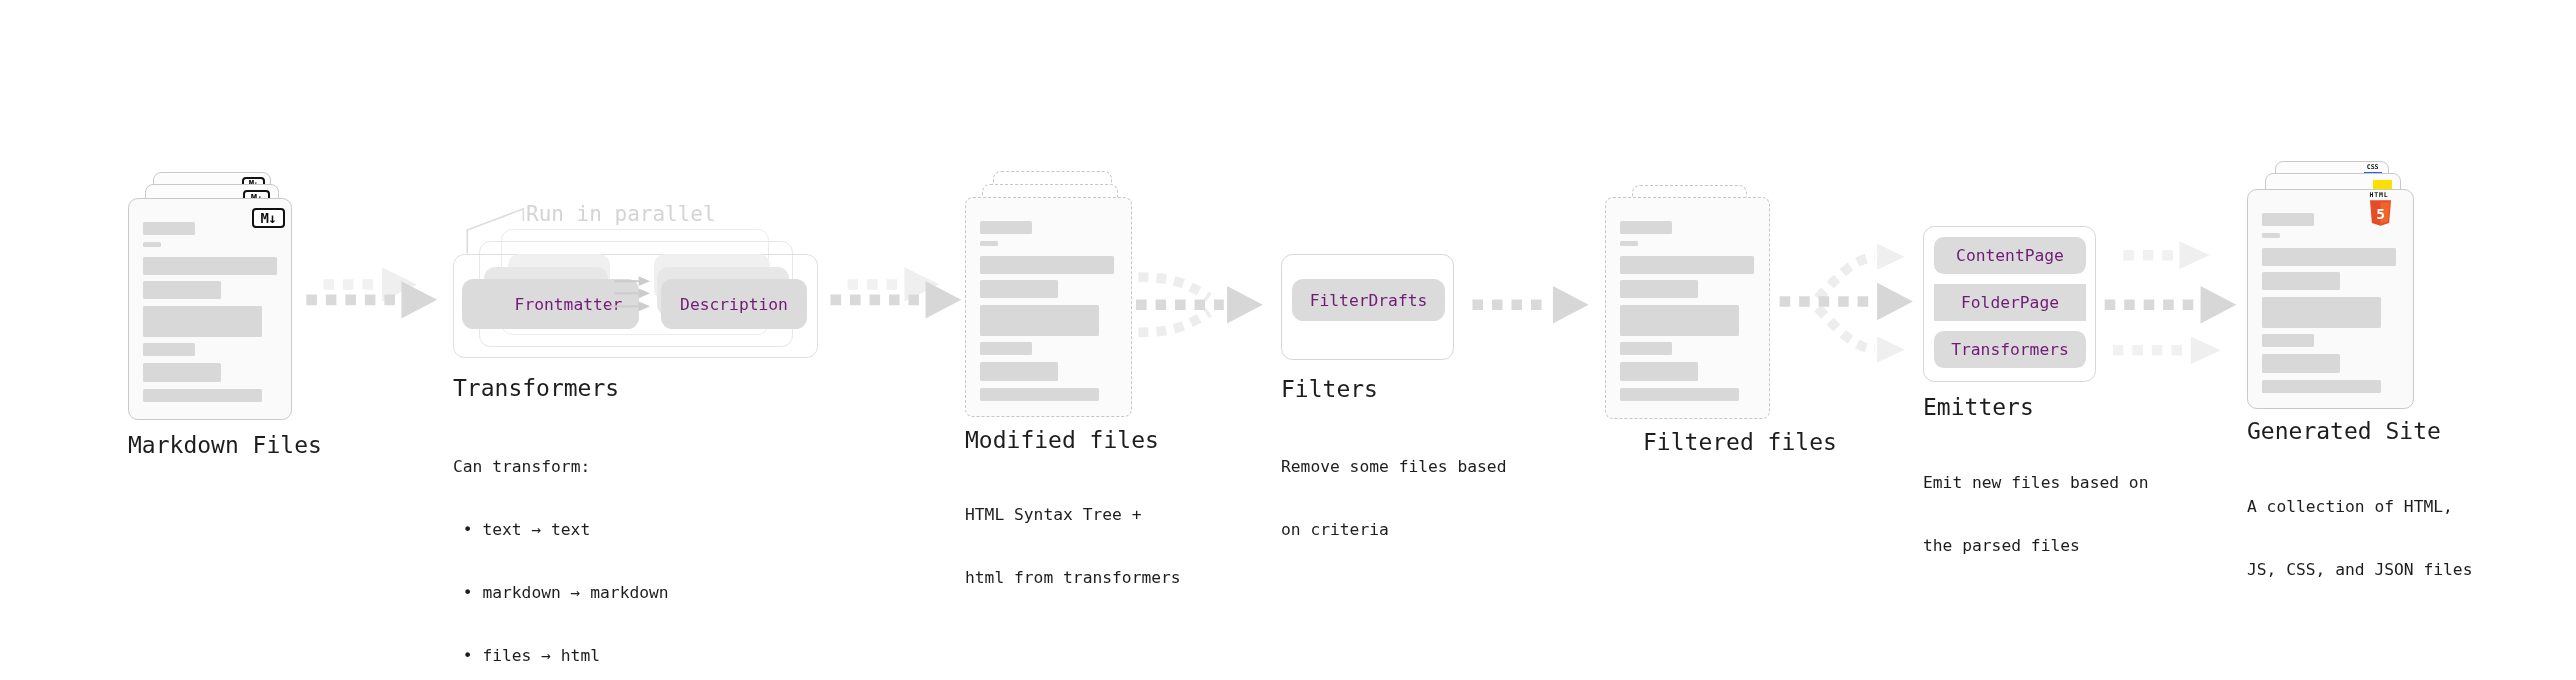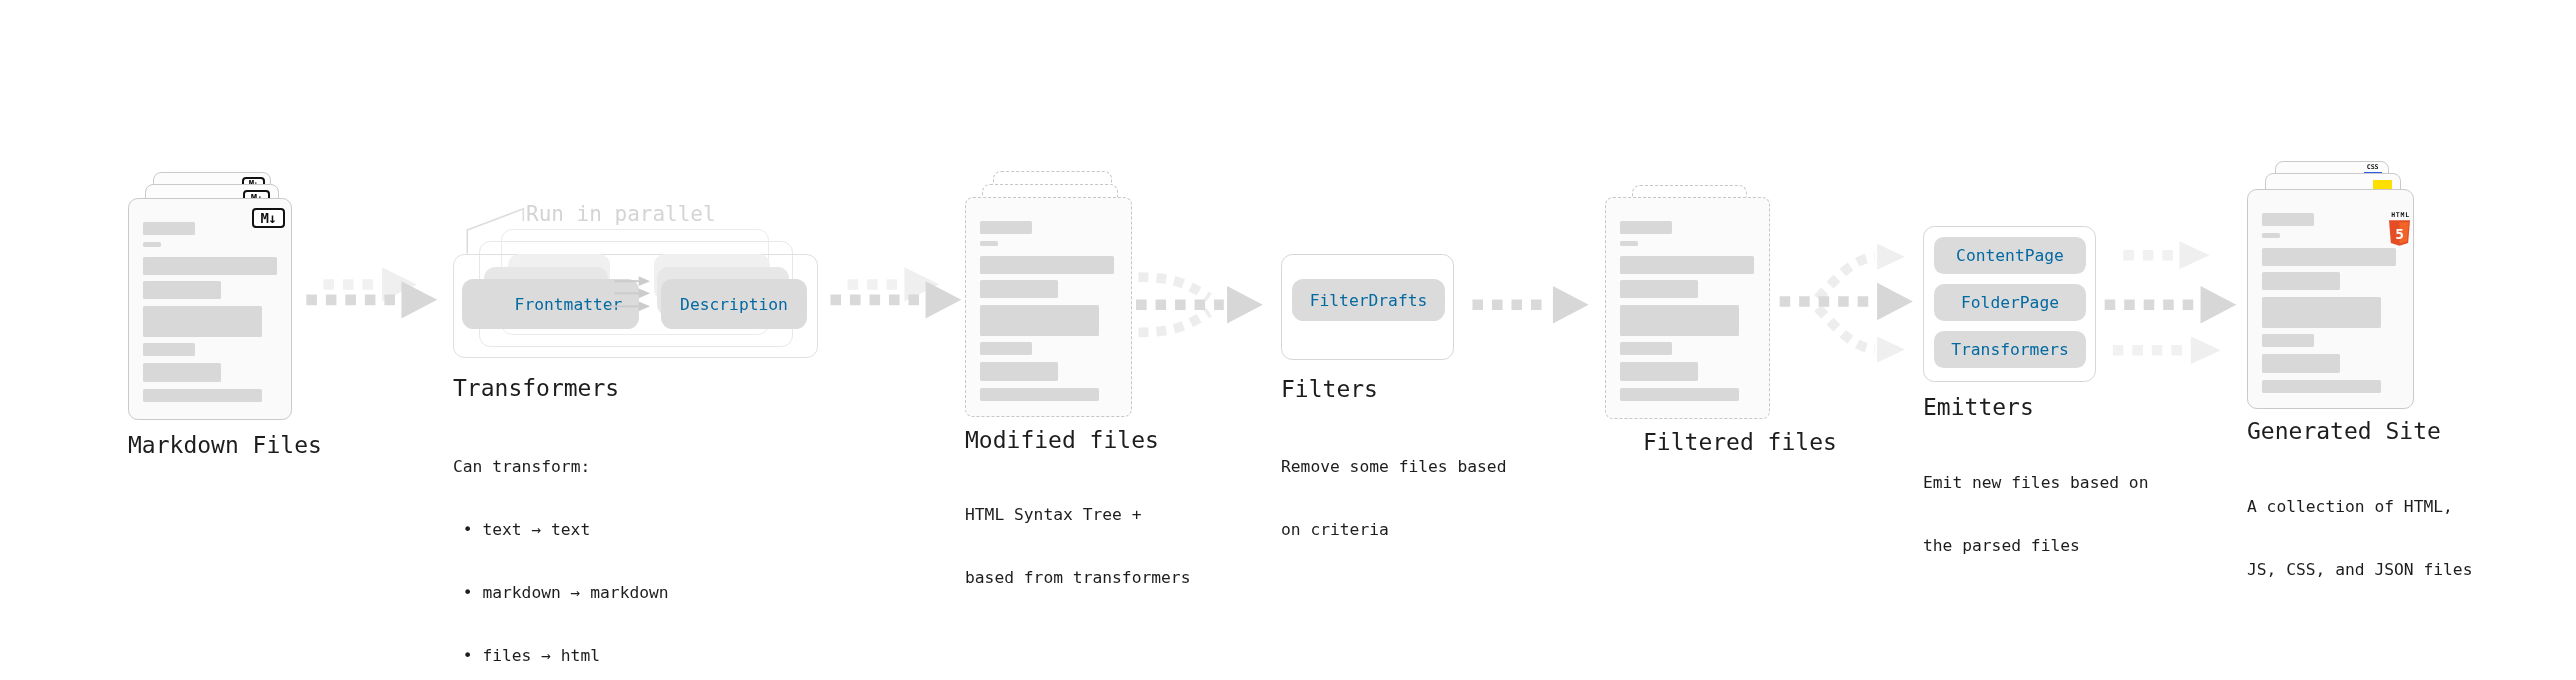--- a/index.html
+++ b/index.html
@@ -32,34 +32,34 @@
     font-weight:bold;display:flex;align-items:center;justify-content:center;letter-spacing:-0.8px;box-sizing:border-box;}
   .md-badge.lg{width:32.5px;height:19.5px;font-size:14px;right:6.5px;top:9px;}
   .md-badge.md{width:27px;height:15.4px;font-size:10.6px;right:8.1px;top:4.9px;}
   .md-badge.sm{width:23.6px;height:13px;font-size:9px;right:4.9px;top:4.1px;}
 
   
   .css-badge{position:absolute;right:4.9px;top:2.4px;width:21px;}
   .css-txt{display:block;text-align:center;font-size:6.5px;font-weight:bold;color:#111;line-height:6.5px;}
   .css-bar{display:block;width:18px;height:3.3px;background:#2760e6;margin:0.8px auto 0;}
   .js-badge{position:absolute;right:8.1px;top:5.7px;width:18.7px;height:9px;background:#ffdf00;}
-  .html5-badge{position:absolute;right:3px;top:2.4px;width:24.4px;text-align:right;margin-top:20px;}
+  .html5-badge{position:absolute;right:19px;top:2.4px;width:24.4px;text-align:left;}
   .html5-word{display:block;font-size:6.5px;font-weight:bold;letter-spacing:0.8px;color:#111;line-height:7.3px;}
 
   
   .label{position:absolute;font-size:23px;white-space:pre;color:#1d1d1d;}
   .sub{position:absolute;font-size:16.3px;line-height:21px;white-space:pre;color:#1d1d1d;}
   .sub .indent{padding-left:9.8px;}
   .annotation{position:absolute;font-size:21px;color:#d4d4d4;white-space:pre;}
 
   
   .tbox{position:absolute;border:1.6px solid #e5e5e5;border-radius:11.4px;box-sizing:border-box;background:transparent;}
   .obox{position:absolute;border:1.6px solid #d6d6d6;border-radius:11.4px;background:#ffffff;box-sizing:border-box;}
   .chip{position:absolute;background:#dbdbdb;border-radius:11.4px;display:flex;align-items:center;justify-content:center;
-    font-size:16.3px;color:#0369a1;white-space:pre;}
+    font-size:16.3px;color:#701a75;white-space:pre;}
   .chip-ghost{position:absolute;border-radius:11.4px;}
   .g1{background:#e7e7e7;}
   .g2{background:#f0f0f0;}
 
   
   .dash{fill:none;stroke-linecap:butt;}
   .dash.dark{stroke:#d9d9d9;stroke-width:13;stroke-dasharray:13 11;}
   .dash.faint{stroke:#f1f1f1;stroke-width:13;stroke-dasharray:13 11;}
   .curve{fill:none;stroke:#ededed;stroke-width:12;stroke-dasharray:12 10;}
   .head-dark{fill:#d7d7d7;}
@@ -135,21 +135,21 @@
           <span class="l4"></span>
         <span class="l5"></span>
           <span class="l6"></span>
           <span class="l7"></span>
           <span class="l8"></span>
       </div>
     </div>
     <div class="label" style="left:965px;top:427px;">Modified files</div>
     <div class="sub" style="left:965px;top:462px;">
       <div>HTML Syntax Tree +</div>
-      <div>based from transformers</div>
+      <div>html from transformers</div>
     </div>
   </div>
 
   <div>
     <div class="obox" style="left:1281px;top:254px;width:173px;height:106px;"></div>
     <div class="chip" style="left:1292px;top:279px;width:153px;height:42px;">
       <span>FilterDrafts</span>
     </div>
     <div class="label" style="left:1281px;top:376px;">Filters</div>
     <div class="sub" style="left:1281px;top:414px;">
@@ -173,21 +173,21 @@
       </div>
     </div>
     <div class="label" style="left:1607px;top:429px;margin-left:36px;">Filtered files</div>
   </div>
 
   <div>
     <div class="obox" style="left:1923px;top:226px;width:173px;height:156px;"></div>
     <div class="chip" style="left:1934px;top:237px;width:152px;height:37px;border-radius:9.8px;">
       <span>ContentPage</span>
     </div>
-    <div class="chip" style="left:1934px;top:284px;width:152px;height:37px;border-radius:10px;">
+    <div class="chip" style="left:1934px;top:284px;width:152px;height:37px;border-radius:0;">
       <span>FolderPage</span>
     </div>
     <div class="chip" style="left:1934px;top:331px;width:152px;height:37px;border-radius:9.8px;">
       <span>Transformers</span>
     </div>
     <div class="label" style="left:1923px;top:394px;">Emitters</div>
     <div class="sub" style="left:1923px;top:430px;">
       <div>Emit new files based on</div>
       <div>the parsed files</div>
     </div>

